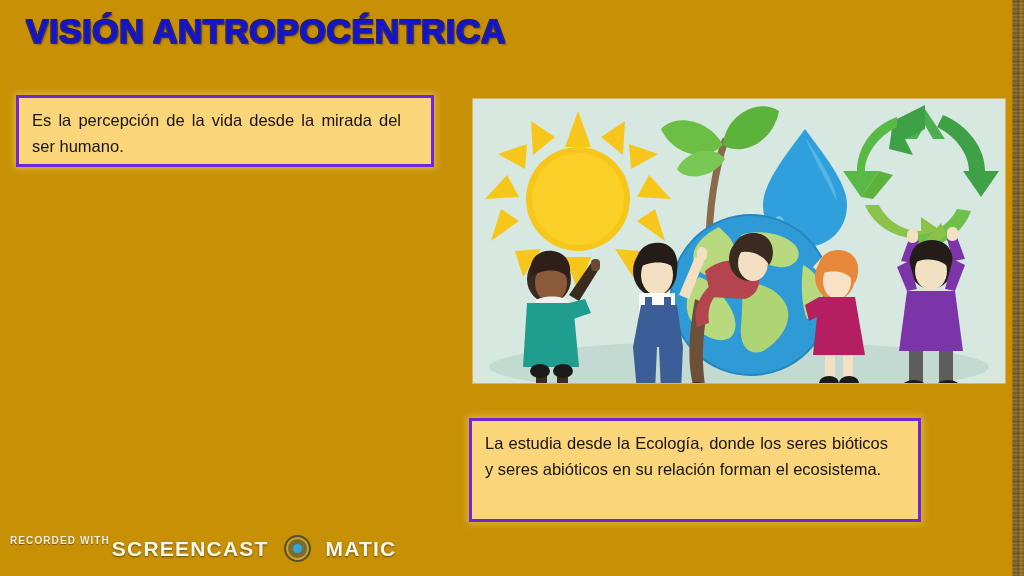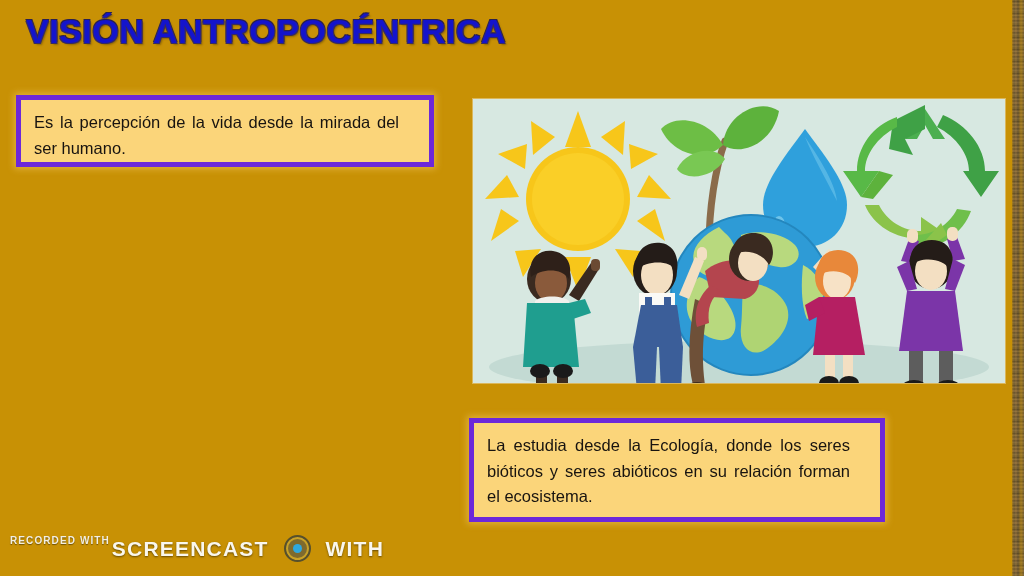--- a/index.html
+++ b/index.html
@@ -59,40 +59,40 @@
       -1px 1px 0 #3a2d5c,
       1px -1px 0 #2a2050,
       -1px -1px 0 #2a2050,
       2px 2px 2px rgba(40,30,10,0.35);
   }
 
   
   .callout {
     position: absolute;
     background: #FBD57A;
-    border: 5px solid #6d28d9;
+    border: 3px solid #6d28d9;
     box-sizing: border-box;
     color: #181410;
     font-size: 16.5px;
     line-height: 1.55;
     text-align: justify;
     padding: 10px 30px 10px 13px;
     box-shadow: 0 0 7px 2px rgba(255,214,120,0.45);
   }
 
   #callout-definition {
     left: 16px;
     top: 95px;
     width: 418px;
     height: 72px;
   }
   #callout-ecology {
     left: 469px;
     top: 418px;
-    width: 416px;
+    width: 452px;
     height: 104px;
   }
 
   
   #illustration {
     position: absolute;
     left: 473px;
     top: 99px;
     width: 532px;
     height: 284px;
@@ -290,18 +290,18 @@
 
   <div id="callout-ecology" class="callout">La estudia desde la Ecología, donde los seres bióticos y seres abióticos en su relación forman el ecosistema.</div>
 
   <div id="watermark">
     <div id="watermark-recorded">RECORDED WITH</div>
     <div id="watermark-brand">
       <span class="word">SCREENCAST</span>
       <span id="watermark-logo">
           <i></i>
         </span>
-      <span class="word">WITH</span>
+      <span class="word">MATIC</span>
     </div>
   </div>
 
   <div id="edge-noise"></div>
 </div>
 
 </body></html>

